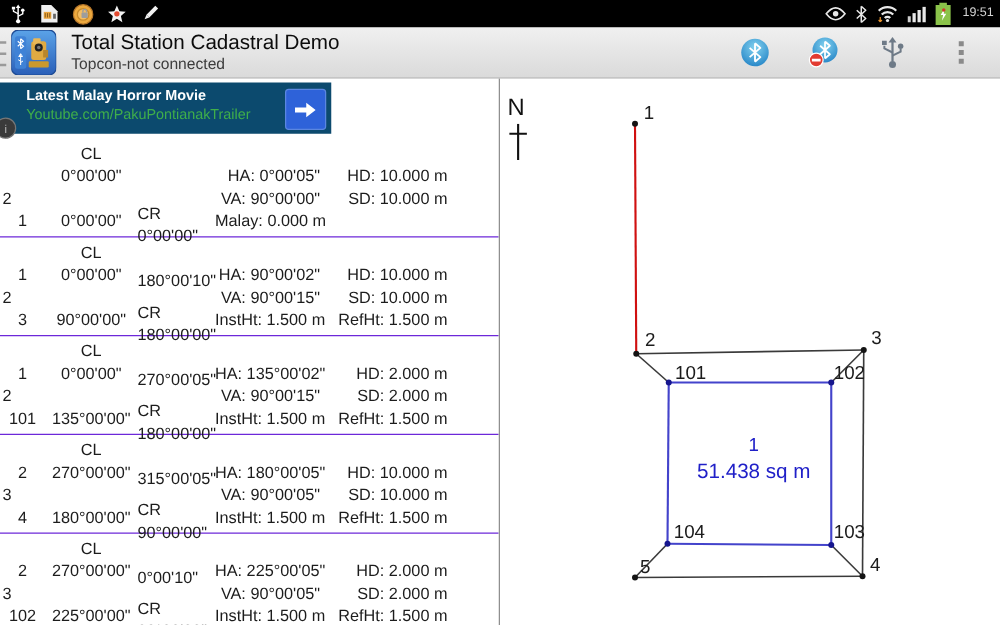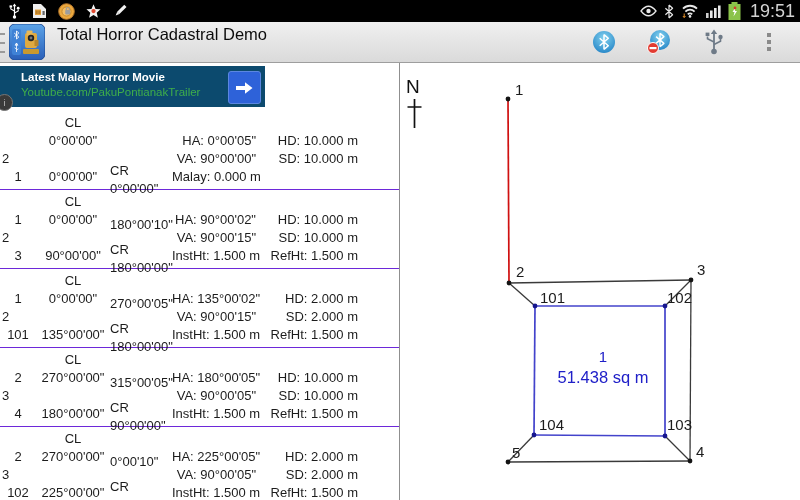--- a/index.html
+++ b/index.html
@@ -4,21 +4,21 @@
 <style>
   html,body{margin:0;padding:0;background:#000;}
   .screen{position:relative;width:800px;height:500px;overflow:hidden;background:#fff;
     font-family:"Liberation Sans",sans-serif;-webkit-font-smoothing:antialiased;}
   
   .status-bar{position:absolute;top:0;left:0;width:800px;height:22px;background:#000;
     display:flex;align-items:center;justify-content:space-between;}
   .sb-left{display:flex;align-items:center;gap:11px;padding-left:8px;height:100%;}
   .sb-right{display:flex;align-items:center;gap:7px;padding-right:5px;height:100%;}
   .sb-ic{display:flex;align-items:center;justify-content:center;}
-  .sb-time{color:#d3d3d3;font-size:18px;line-height:22px;margin-left:2px;}
+  .sb-time{color:#d3d3d3;font-size:10px;line-height:22px;margin-left:2px;}
   .star-wrap{position:relative;display:inline-flex;}
   
   .action-bar{position:absolute;top:22px;left:0;width:800px;height:40px;
     background:linear-gradient(#f0f0f0,#dadada);border-bottom:1px solid #9e9e9e;}
   .drawer-grip{position:absolute;left:0;top:11px;width:6px;height:20px;display:flex;
     flex-direction:column;justify-content:space-between;cursor:pointer;}
   .drawer-grip i{display:block;width:5px;height:2px;background:#9a9a9a;}
   .app-icon{position:absolute;left:9px;top:2px;width:36px;height:36px;}
   .ab-titles{position:absolute;left:57px;top:3px;}
   .ab-title{font-size:16.5px;color:#0c0c0c;line-height:19px;}
@@ -172,21 +172,22 @@
         <path d="M7.5 19 V28 M7.5 19 L6 21.2 H9 Z M7.5 25 L5.6 23.8 M7.5 26 L9.4 24.8" stroke="#fff" stroke-width="0.8" fill="none"></path>
         <rect x="14" y="25" width="16" height="5" rx="1" fill="#c9992f"></rect>
         <rect x="16" y="9" width="12" height="15" rx="2" fill="#e0aa41"></rect>
         <rect x="17.5" y="6.5" width="6" height="5" rx="1" fill="#e8b858"></rect>
         <circle cx="22" cy="14" r="3.2" fill="#222"></circle>
         <circle cx="22" cy="14" r="1.4" fill="#777"></circle>
         <rect x="25.5" y="16" width="4" height="6" fill="#b8862c"></rect>
       </svg>
     </div>
     <div class="ab-titles">
-      <div class="ab-title">Total Horror Cadastral Demo</div>
+      <div class="ab-title">Total Station Cadastral Demo</div>
+      <div class="ab-subtitle">Topcon-not connected</div>
     </div>
     <div class="ab-actions">
       <span class="ab-btn">
         <svg width="24" height="24" viewBox="0 0 24 24">
           <defs>
               <radialGradient id="btg1" cx="0.5" cy="0.32" r="0.8">
                 <stop offset="0" stop-color="#83d2ef"></stop>
                 <stop offset="1" stop-color="#1a7cc2"></stop>
               </radialGradient>
             </defs>

